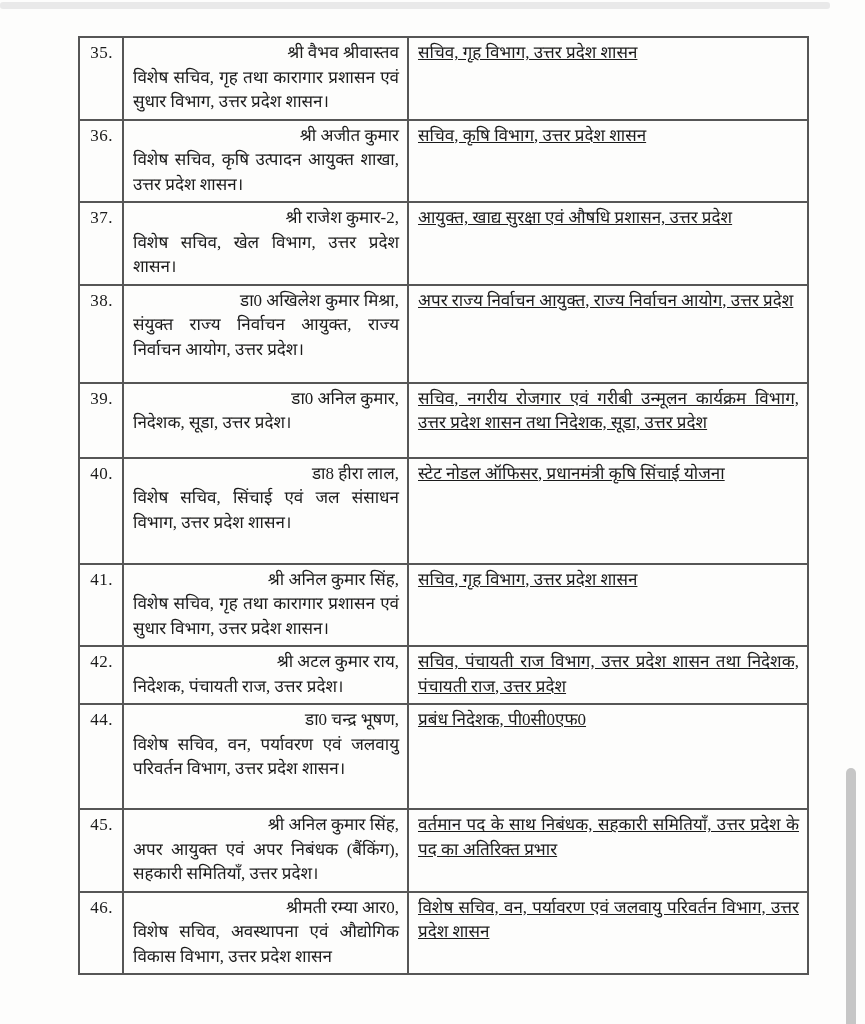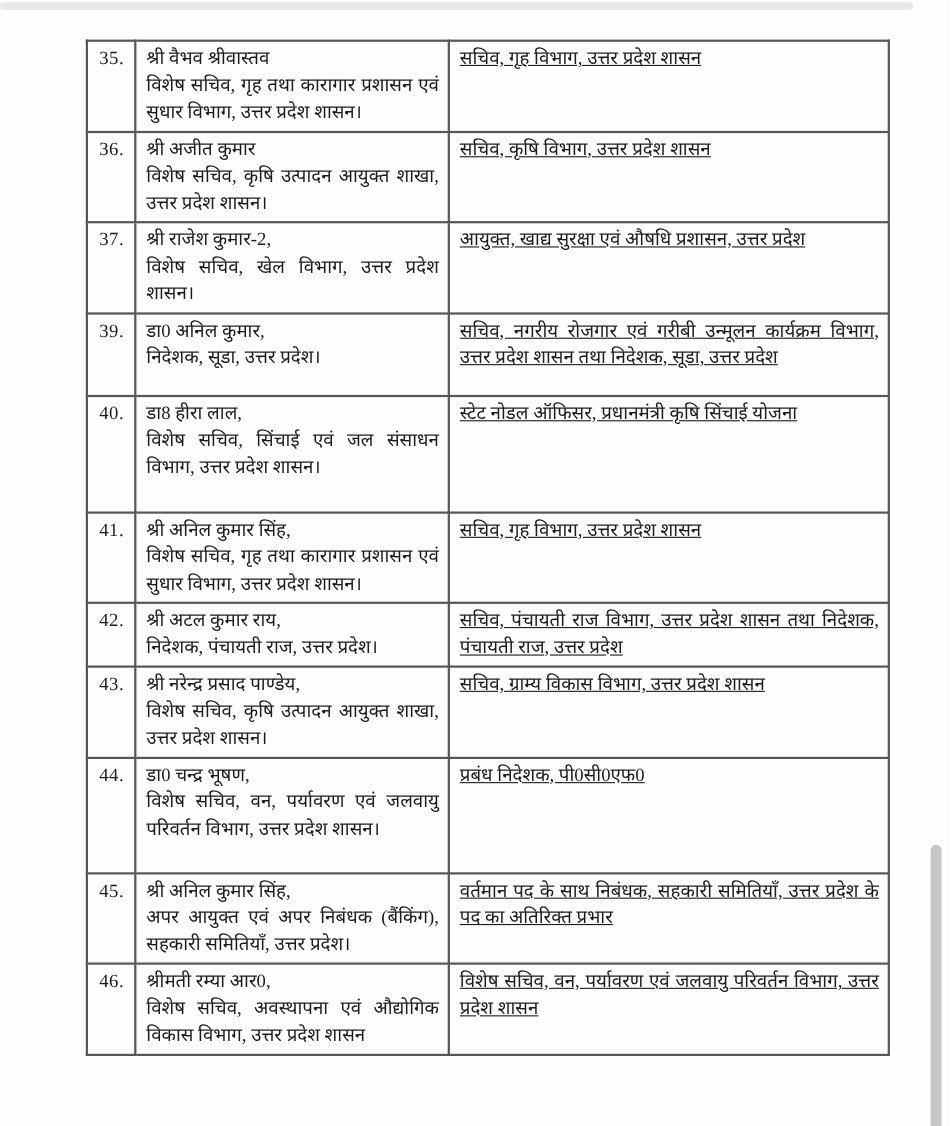--- a/index.html
+++ b/index.html
@@ -44,21 +44,21 @@
     padding: 3px 8px 4px 9px;
     overflow: hidden;
   }
   td.num {
     text-align: center;
     padding-left: 2px;
     padding-right: 4px;
     font-size: 16px;
     letter-spacing: 0.5px;
   }
-  td.cur .name { text-align: left; }
+  td.cur .name { text-align: right; }
   td.cur .detail {
     text-align: justify;
     text-justify: inter-word;
   }
   td.new {
     vertical-align: middle;
     padding-left: 10px;
     text-decoration: underline;
   }
   td.new .posting {
@@ -114,20 +114,30 @@
     <td class="num">37.</td>
     <td class="cur">
       <div class="name">श्री राजेश कुमार-2,</div>
       <div class="detail">विशेष सचिव, खेल विभाग, उत्तर प्रदेश शासन।</div>
     </td>
     <td class="new">
       <div class="posting">आयुक्त, खाद्य सुरक्षा एवं औषधि प्रशासन, उत्तर प्रदेश</div>
     </td>
   </tr>
 
+  <tr style="height: 98px;">
+    <td class="num">38.</td>
+    <td class="cur">
+      <div class="name">डा0 अखिलेश कुमार मिश्रा,</div>
+      <div class="detail">संयुक्त राज्य निर्वाचन आयुक्त, राज्य निर्वाचन आयोग, उत्तर प्रदेश।</div>
+    </td>
+    <td class="new">
+      <div class="posting">अपर राज्य निर्वाचन आयुक्त, राज्य निर्वाचन आयोग, उत्तर प्रदेश</div>
+    </td>
+  </tr>
 
   <tr style="height: 75px;">
     <td class="num">39.</td>
     <td class="cur">
       <div class="name">डा0 अनिल कुमार,</div>
       <div class="detail">निदेशक, सूडा, उत्तर प्रदेश।</div>
     </td>
     <td class="new">
       <div class="posting">सचिव, नगरीय रोजगार एवं गरीबी उन्मूलन कार्यक्रम विभाग, उत्तर प्रदेश शासन तथा निदेशक, सूडा, उत्तर प्रदेश</div>
     </td>
@@ -159,30 +169,20 @@
     <td class="num">42.</td>
     <td class="cur">
       <div class="name">श्री अटल कुमार राय,</div>
       <div class="detail">निदेशक, पंचायती राज, उत्तर प्रदेश।</div>
     </td>
     <td class="new">
       <div class="posting">सचिव, पंचायती राज विभाग, उत्तर प्रदेश शासन तथा निदेशक, पंचायती राज, उत्तर प्रदेश</div>
     </td>
   </tr>
 
-  <tr style="height: 73px;">
-    <td class="num">43.</td>
-    <td class="cur">
-      <div class="name">श्री नरेन्द्र प्रसाद पाण्डेय,</div>
-      <div class="detail">विशेष सचिव, कृषि उत्पादन आयुक्त शाखा, उत्तर प्रदेश शासन।</div>
-    </td>
-    <td class="new">
-      <div class="posting">सचिव, ग्राम्य विकास विभाग, उत्तर प्रदेश शासन</div>
-    </td>
-  </tr>
 
   <tr style="height: 105px; padding-left: 36px;">
     <td class="num">44.</td>
     <td class="cur">
       <div class="name">डा0 चन्द्र भूषण,</div>
       <div class="detail">विशेष सचिव, वन, पर्यावरण एवं जलवायु परिवर्तन विभाग, उत्तर प्रदेश शासन।</div>
     </td>
     <td class="new">
       <div class="posting">प्रबंध निदेशक, पी0सी0एफ0</div>
     </td>

